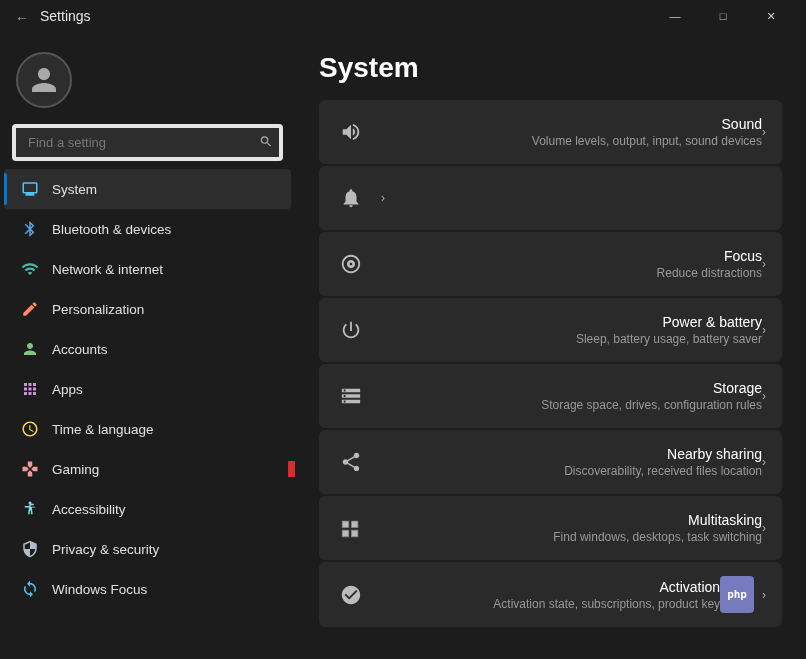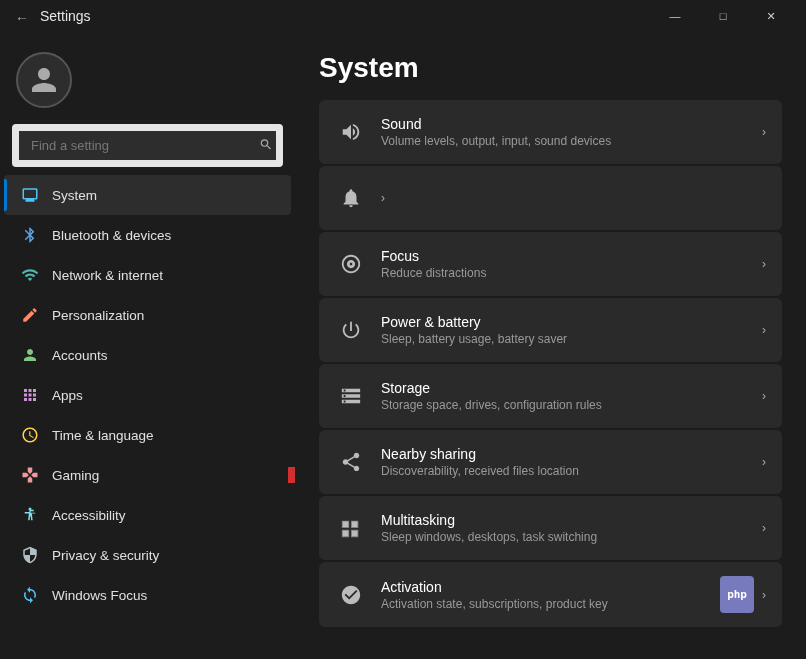--- a/index.html
+++ b/index.html
@@ -96,21 +96,21 @@
       font-size: 24px;
     }
 
     .search-box {
       margin: 0 12px 8px 12px;
       position: relative;
     }
     .search-box input {
       width: 100%;
       background: #2d2d2d;
-      border: 7px solid #e5e5e5;
+      border: 4px solid #e5e5e5;
       border-radius: 4px;
       color: #ccc;
       padding: 7px 36px 7px 12px;
       font-size: 13px;
       outline: none;
     }
     .search-box input::placeholder { color: #777; }
     .search-icon {
       position: absolute;
       right: 10px;
@@ -196,20 +196,21 @@
       align-items: center;
       justify-content: center;
       font-size: 18px;
       color: #ccc;
       flex-shrink: 0;
       margin-right: 14px;
     }
 
     .settings-item-text {
       flex: 1;
+      text-align: right;
     }
     .settings-item-title {
       font-size: 14px;
       color: #fff;
       font-weight: 400;
       margin-bottom: 2px;
     }
     .settings-item-desc {
       font-size: 12px;
       color: #999;
@@ -474,21 +475,21 @@
 
       <div class="settings-item">
         <div class="settings-item-icon">
           <svg width="22" height="22" viewBox="0 0 24 24" fill="#bbb">
             <path d="M2 4h8v8H2zm0 10h8v8H2zm10-10h8v8h-8zm0 10h8v8h-8z" opacity="0.6"></path>
             <path d="M3 5h6v6H3zm0 10h6v6H3zm10-10h6v6h-6zm0 10h6v6h-6z" fill="#bbb"></path>
           </svg>
         </div>
         <div class="settings-item-text">
           <div class="settings-item-title">Multitasking</div>
-          <div class="settings-item-desc">Sleep windows, desktops, task switching</div>
+          <div class="settings-item-desc">Find windows, desktops, task switching</div>
         </div>
         <div class="settings-item-right">
           <span class="chevron">›</span>
         </div>
       </div>
 
       <div class="settings-item">
         <div class="settings-item-icon">
           <svg width="22" height="22" viewBox="0 0 24 24" fill="#bbb">
             <path d="M12 2C6.48 2 2 6.48 2 12s4.48 10 10 10 10-4.48 10-10S17.52 2 12 2zm-2 15l-5-5 1.41-1.41L10 14.17l7.59-7.59L19 8l-9 9z"></path>

